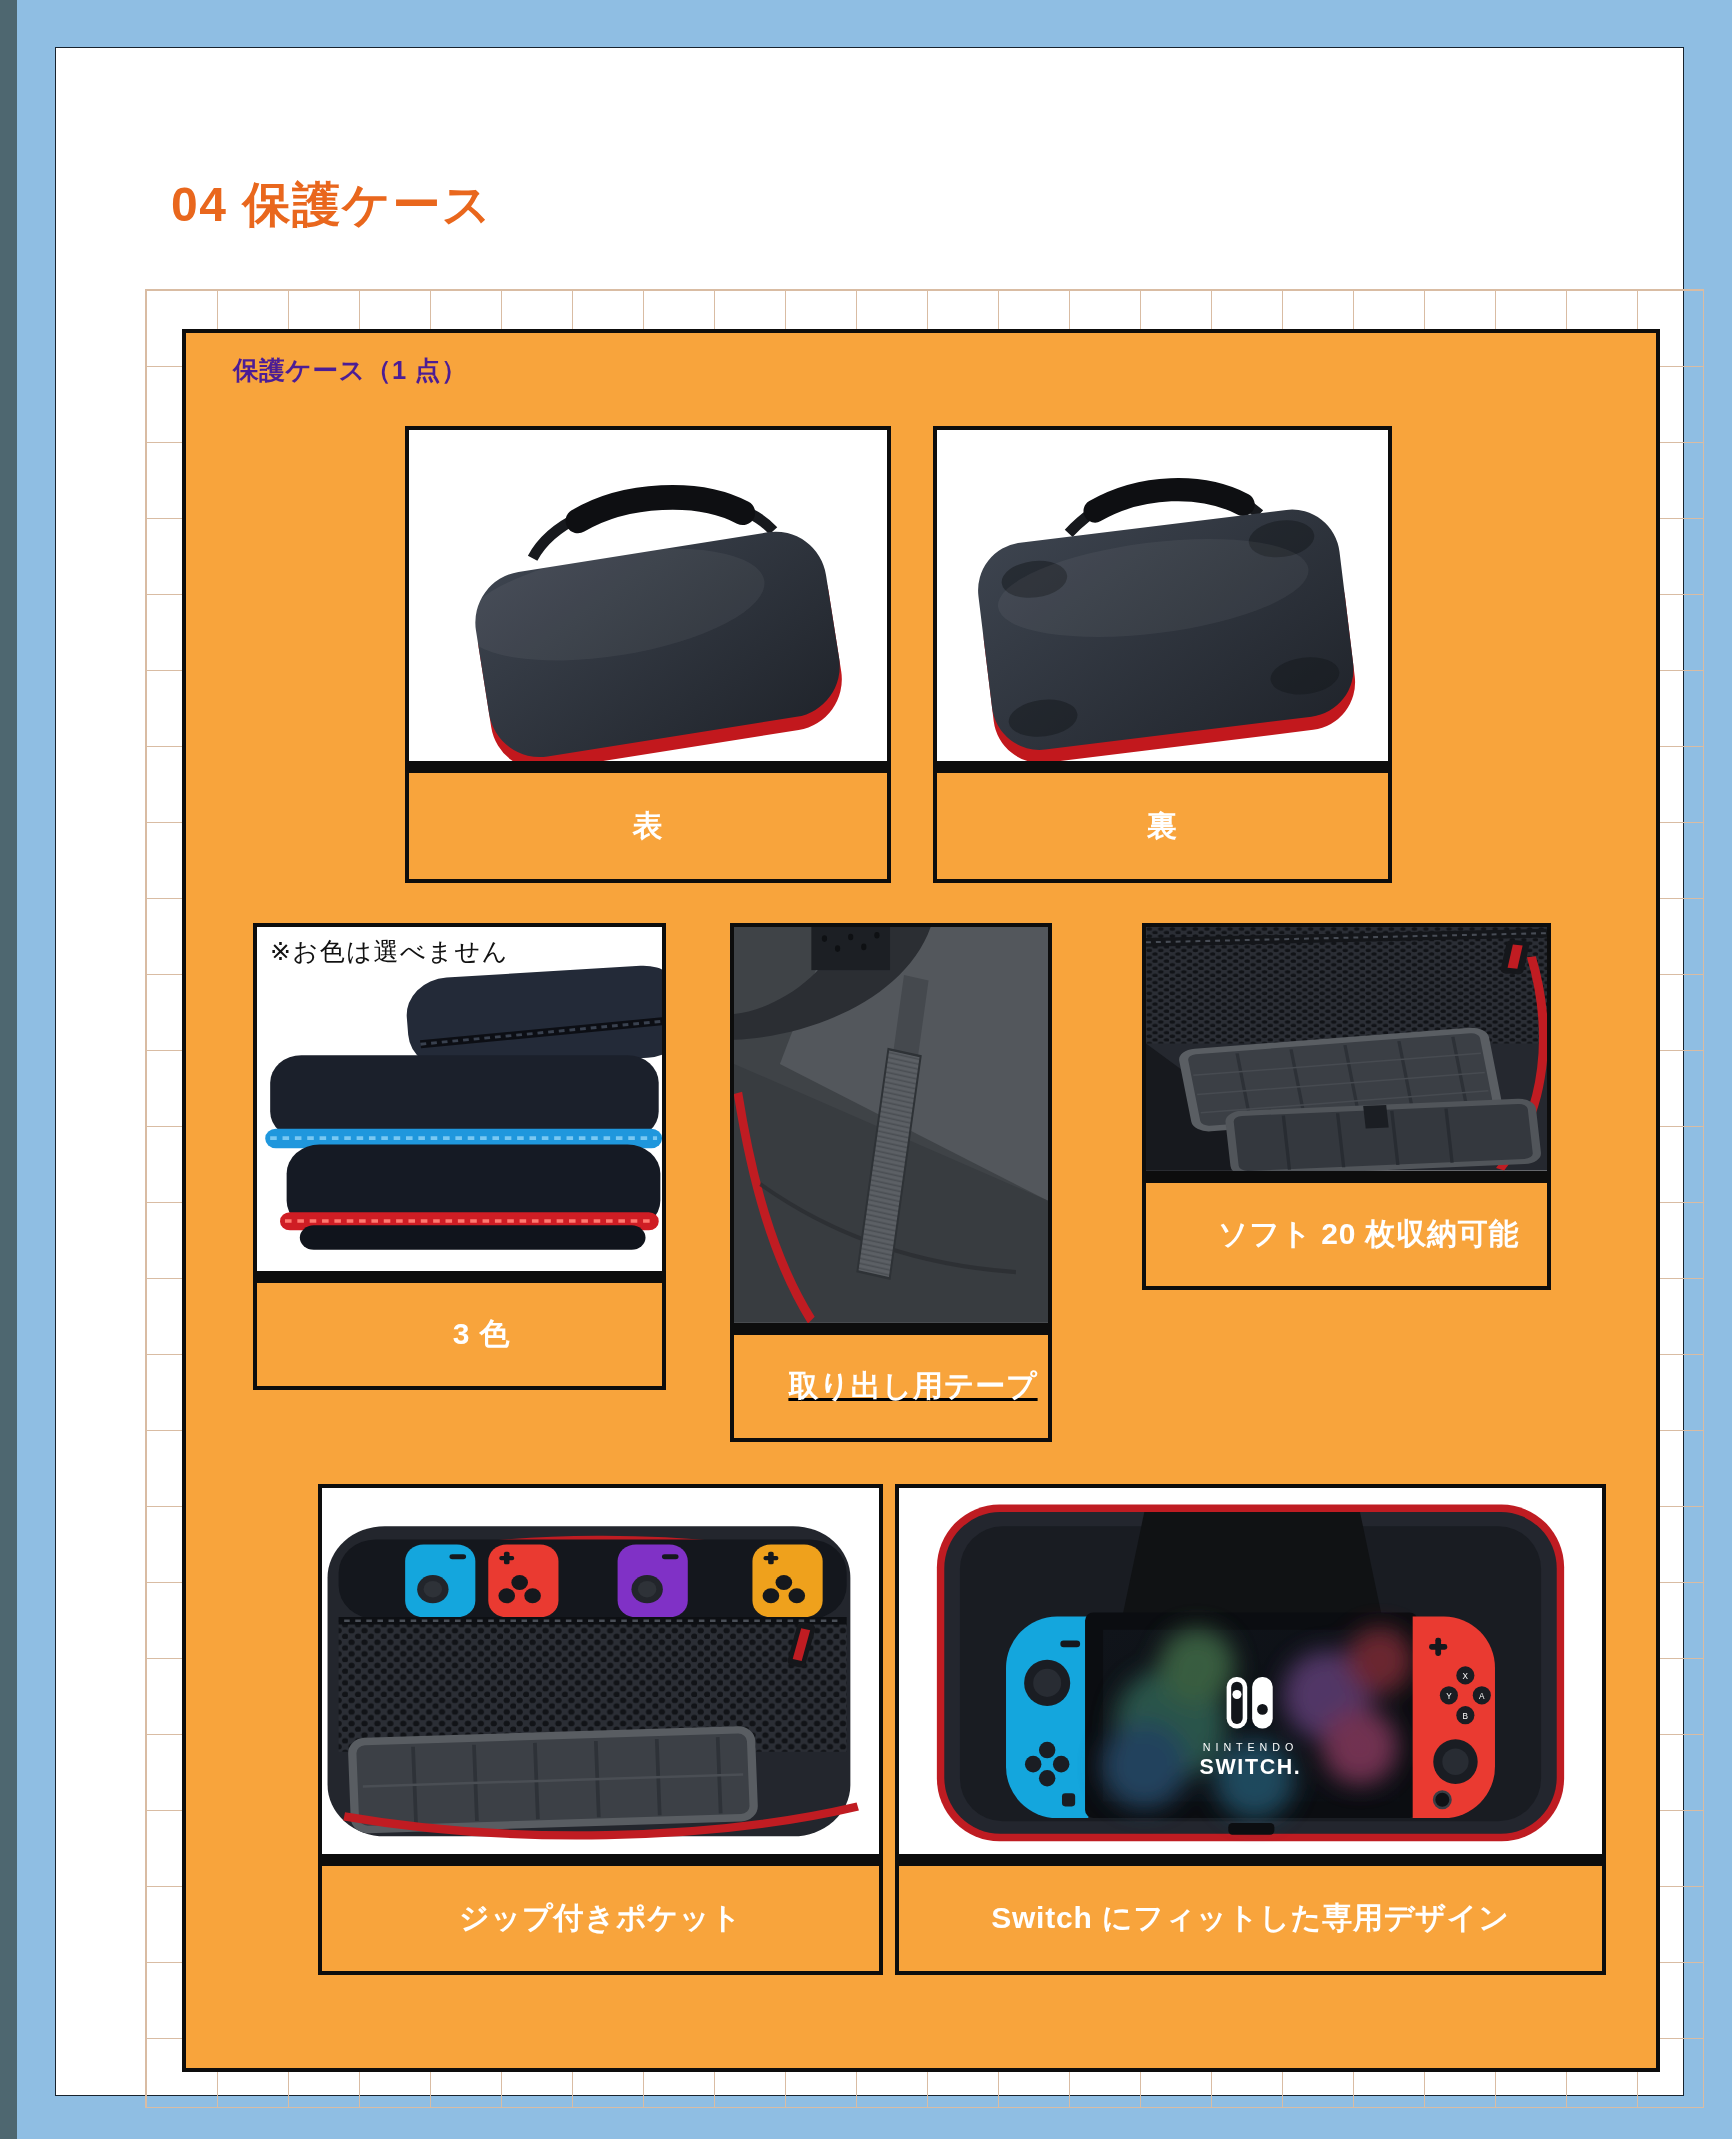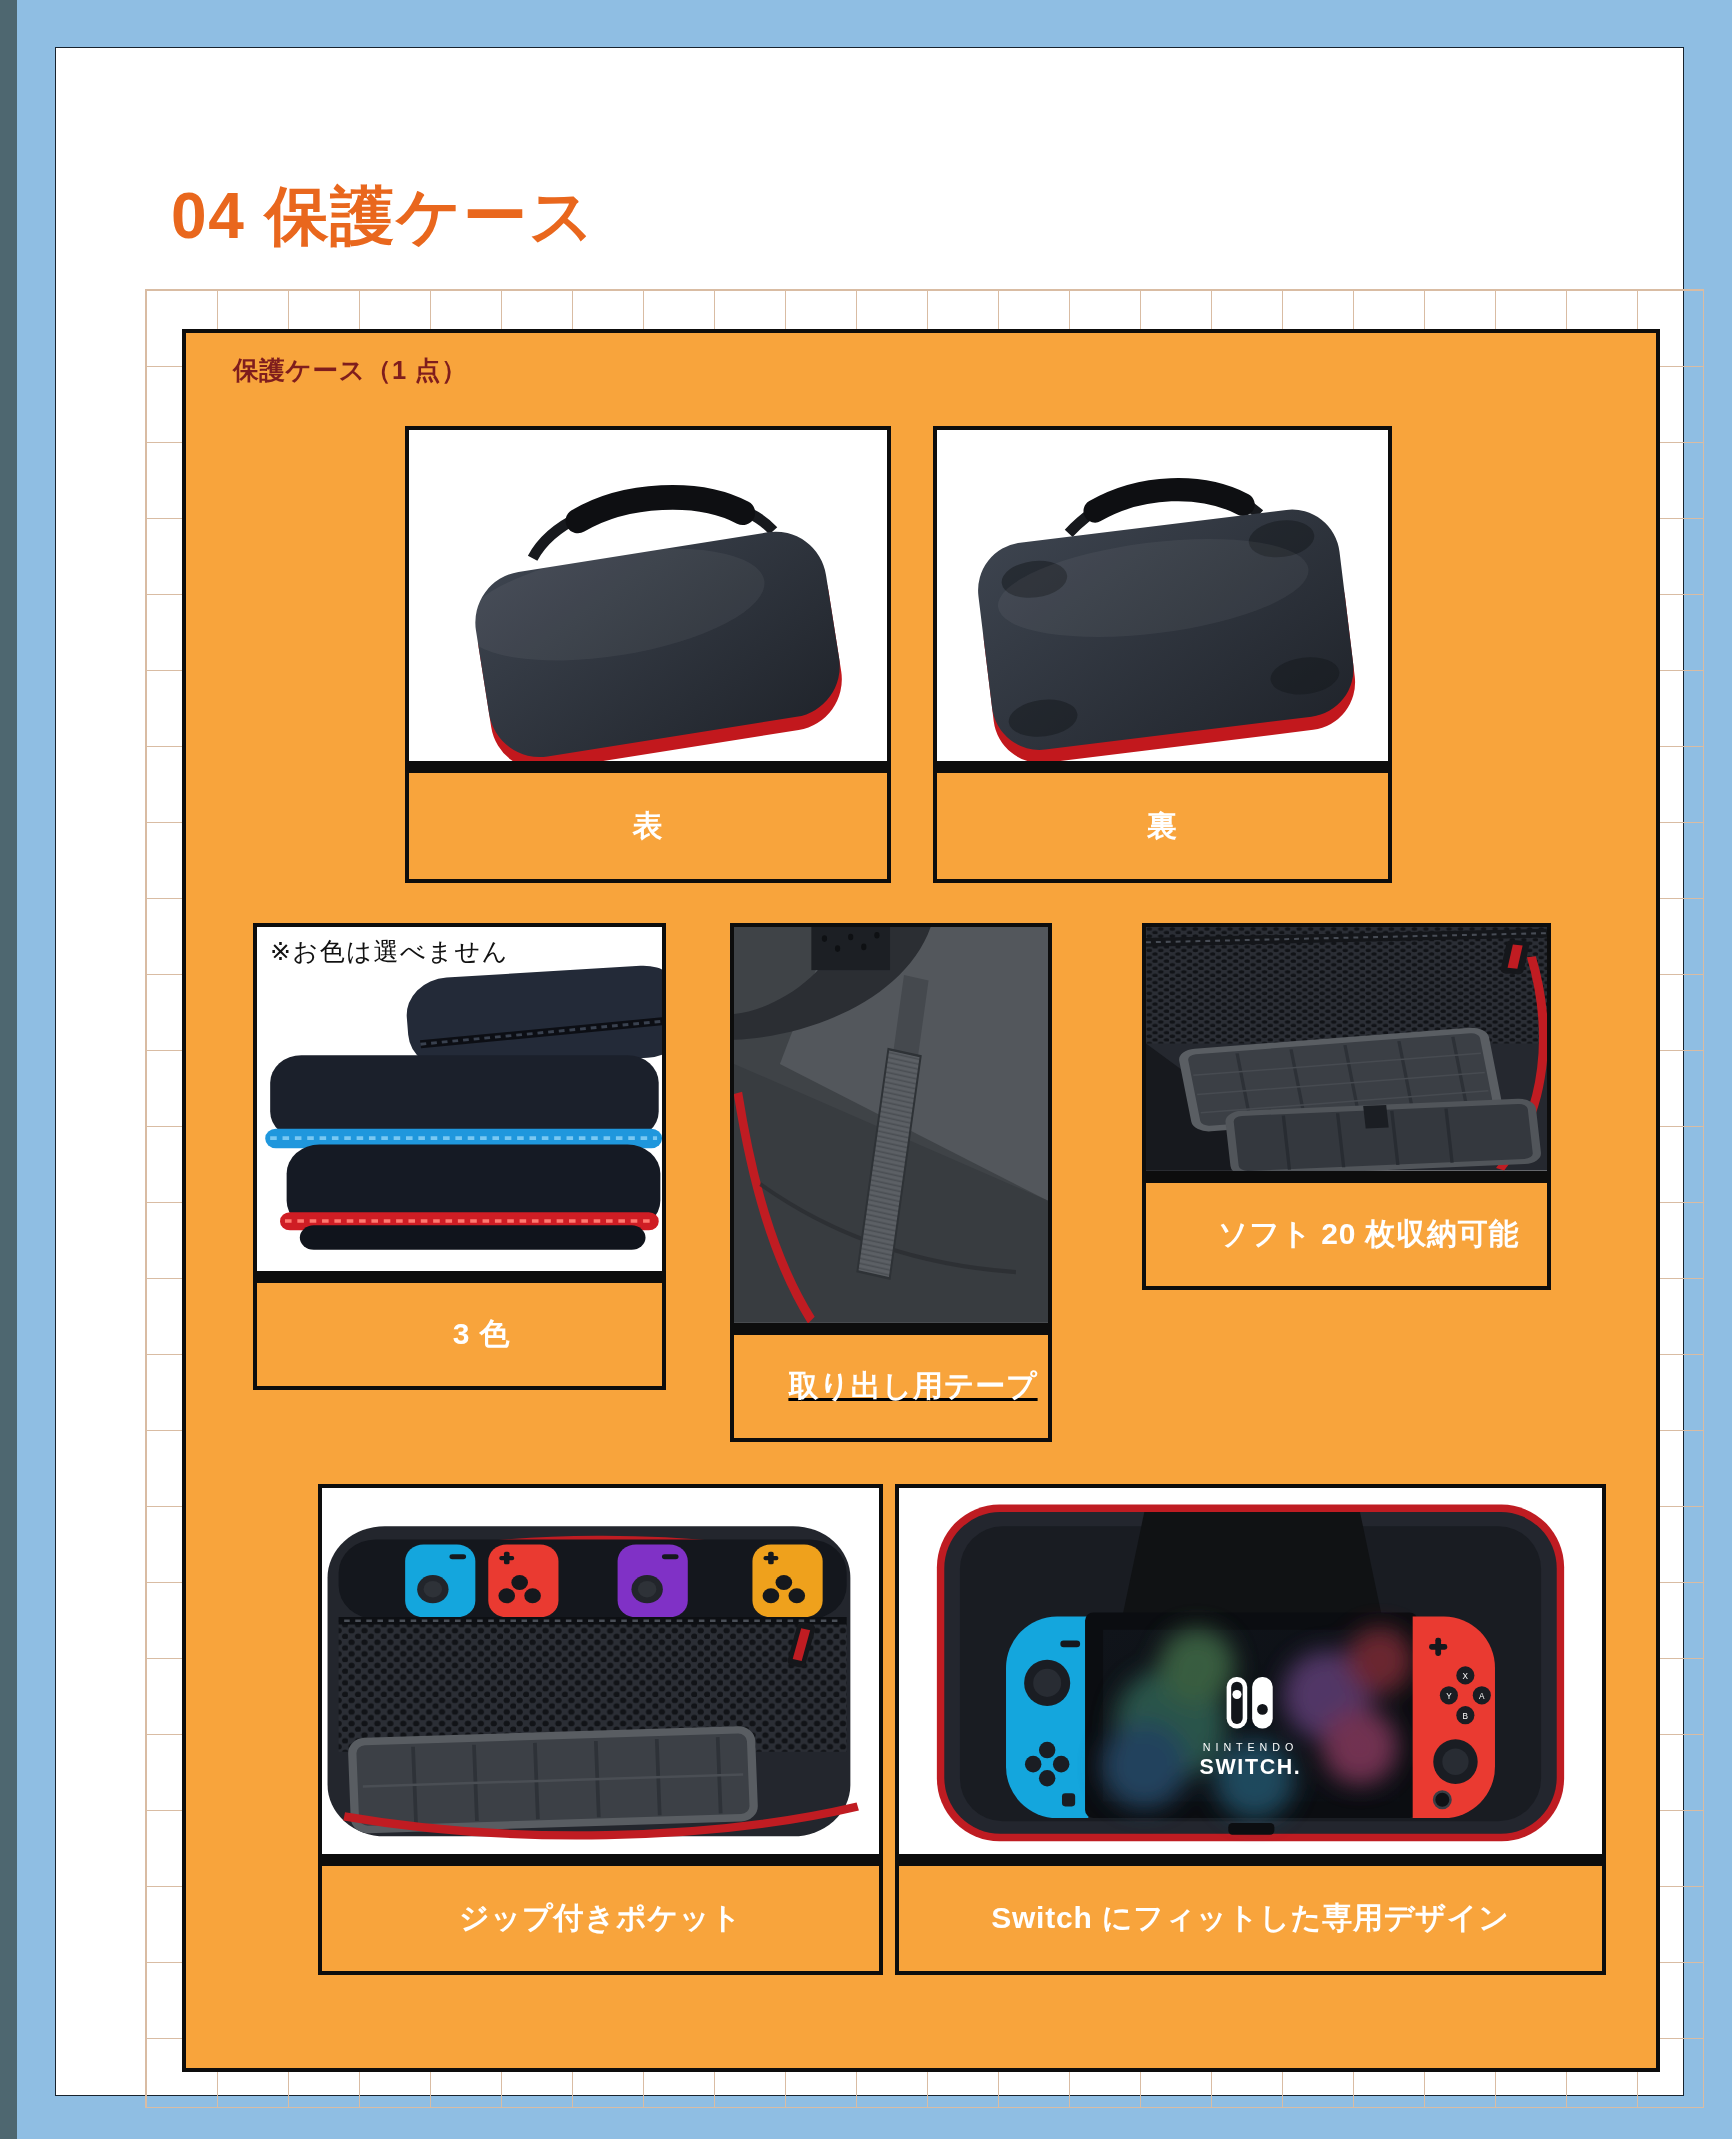--- a/index.html
+++ b/index.html
@@ -13,38 +13,38 @@
   .left-strip {
     position:absolute; left:0; top:0; width:16.5px; height:2140px;
     background:#4E6770;
   }
   .page {
     position:absolute; left:55px; top:47px; width:1629px; height:2049px;
     background:#ffffff; border:1.6px solid #18232e;
   }
   .title {
     position:absolute; left:115px; top:125px;
-    font-size:64px; font-weight:bold; color:#E9671D; letter-spacing:1.6px;
+    font-size:48px; font-weight:bold; color:#E9671D; letter-spacing:1.6px;
     white-space:nowrap;
   }
   .grid {
     position:absolute; left:89px; top:241px; width:1559px; height:1819px;
     border:0.8px solid #D9BCA3;
     background-image:
       linear-gradient(to right, #D9BCA3 0.8px, transparent 0.8px),
       linear-gradient(to bottom, #D9BCA3 0.8px, transparent 0.8px);
     background-size:71px 76px;
   }
   .panel {
     position:absolute; left:126px; top:281px; width:1478px; height:1743px;
     background:#F8A43C; border:4.1px solid #0D0D0D;
   }
   .panel-label {
     position:absolute; left:47px; top:20px;
-    font-size:25.5px; font-weight:600; color:#7f1d1d; letter-spacing:0.8px;
+    font-size:25.5px; font-weight:600; color:#4c1d95; letter-spacing:0.8px;
   }
   .card {
     position:absolute; border:4.1px solid #0D0D0D;
     display:flex; flex-direction:column;
   }
   .card .photo { flex:1 1 auto; background:#ffffff; position:relative; overflow:hidden; }
   .card .photo svg { display:block; width:100%; height:100%; }
   .card .divider { flex:0 0 12.3px; background:#0D0D0D; }
   .card .caption {
     display:flex; align-items:center; justify-content:center;

